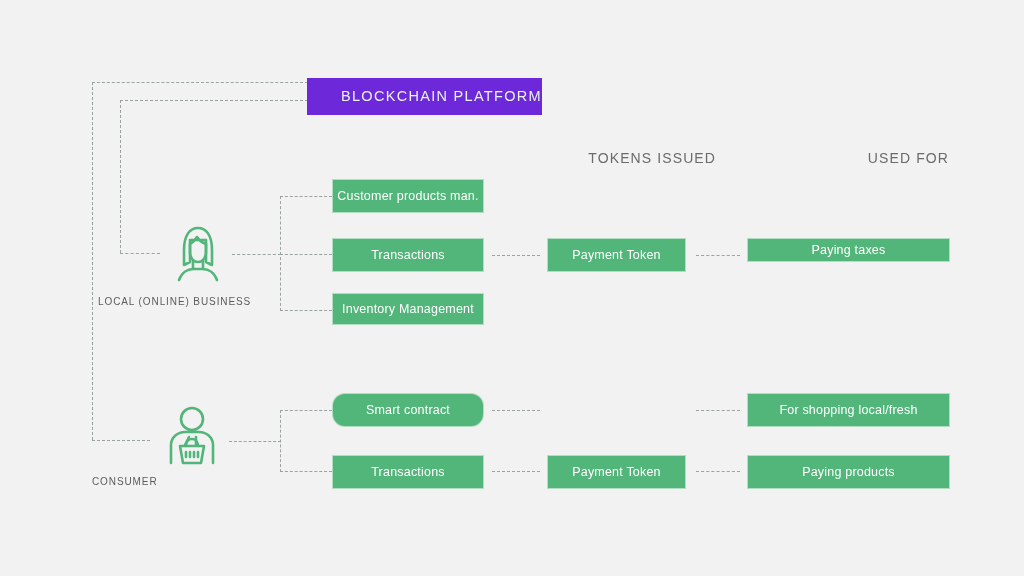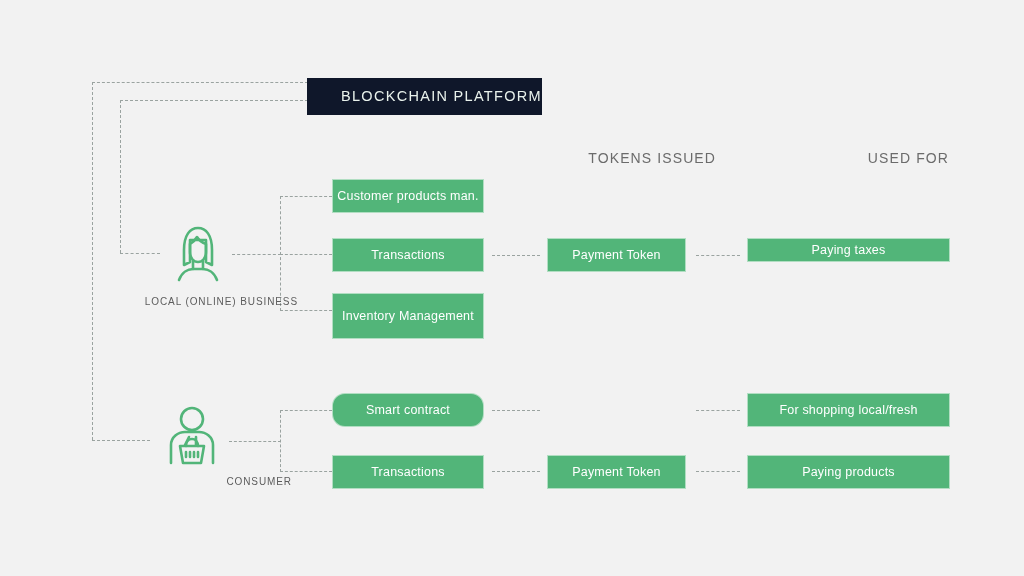--- a/index.html
+++ b/index.html
@@ -42,21 +42,21 @@
     display: flex;
     align-items: center;
     justify-content: center;
     font-size: 12.5px;
     letter-spacing: 0.2px;
     border: 1px solid rgba(255,255,255,0.55);
     text-align: center;
     line-height: 1.2;
   }
   .node.header {
-    background: #0f172a;
+    background: #6d28d9;
     color: #e9f2ec;
     font-size: 14.5px;
     letter-spacing: 1.3px;
     justify-content: flex-start;
     padding-left: 34px;
     border: none;
   }
 
   
   .col-caption {
@@ -64,21 +64,21 @@
     font-size: 14px;
     letter-spacing: 1.1px;
     color: #6b6b6b;
     text-align: right;
     white-space: nowrap;
   }
 
   
   .actor {
     position: absolute;
-    text-align: right;
+    text-align: left;
   }
   .actor-label {
     font-size: 10px;
     letter-spacing: 0.9px;
     color: #5c5c5c;
     white-space: nowrap;
     margin-top: 6px;
   }
   .actor-icon {
     display: block;
@@ -152,21 +152,21 @@
 
       <path d="M27 43 L31 35 M38 43 L38 35"></path>
     </svg>
     <div class="actor-label">CONSUMER</div>
   </div>
 
   <div class="node" style="left:332px; top:179px; width:152px; height:34px;">Customer products man.</div>
 
   <div class="node" style="left:332px; top:238px; width:152px; height:34px;">Transactions</div>
 
-  <div class="node" style="left:332px; top:293px; width:152px; height:46px;">Inventory Management</div>
+  <div class="node" style="left:332px; top:293px; width:152px; height:32px;">Inventory Management</div>
 
   <div class="node" style="left:547px; top:238px; width:139px; height:34px;">Payment Token</div>
 
   <div class="node" style="left:747px; top:238px; width:203px; height:24px;">Paying taxes</div>
 
   <div class="node" style="left:332px; top:393px; width:152px; height:34px;border-radius:13px;">Smart contract</div>
 
 
   <div class="node" style="left:747px; top:393px; width:203px; height:34px;">For shopping local/fresh</div>
 

